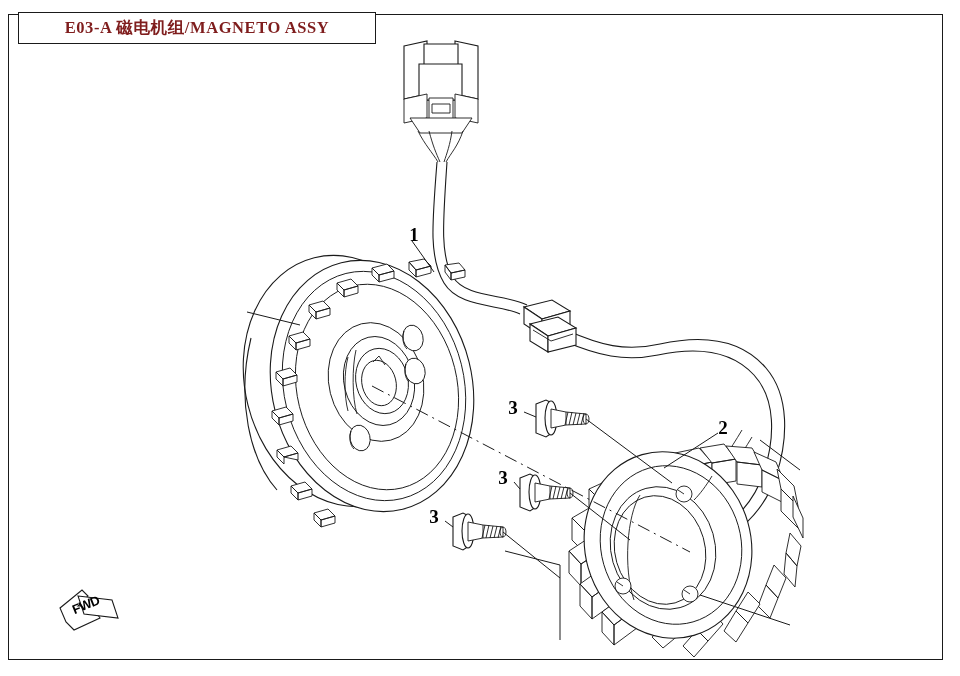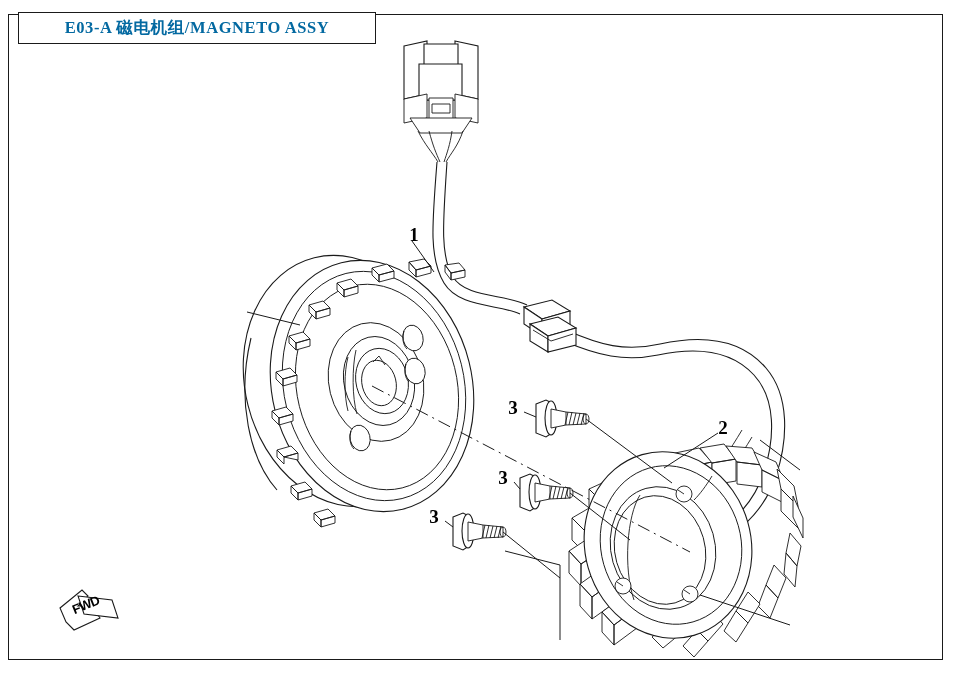--- a/index.html
+++ b/index.html
@@ -47,21 +47,21 @@
     box-sizing: border-box;
     display: flex;
     align-items: center;
     justify-content: center;
   }
   #title-text {
     font-family: "Liberation Serif", serif;
     font-size: 16.5px;
     font-weight: bold;
     letter-spacing: 0.6px;
-    color: #0369a1;
+    color: #7f1d1d;
     white-space: nowrap;
   }
   #outer-border {
     position: absolute;
     left: 8px;
     top: 14px;
     width: 935px;
     height: 646px;
     border: 1.6px solid #1a1a1a;
     box-sizing: border-box;

